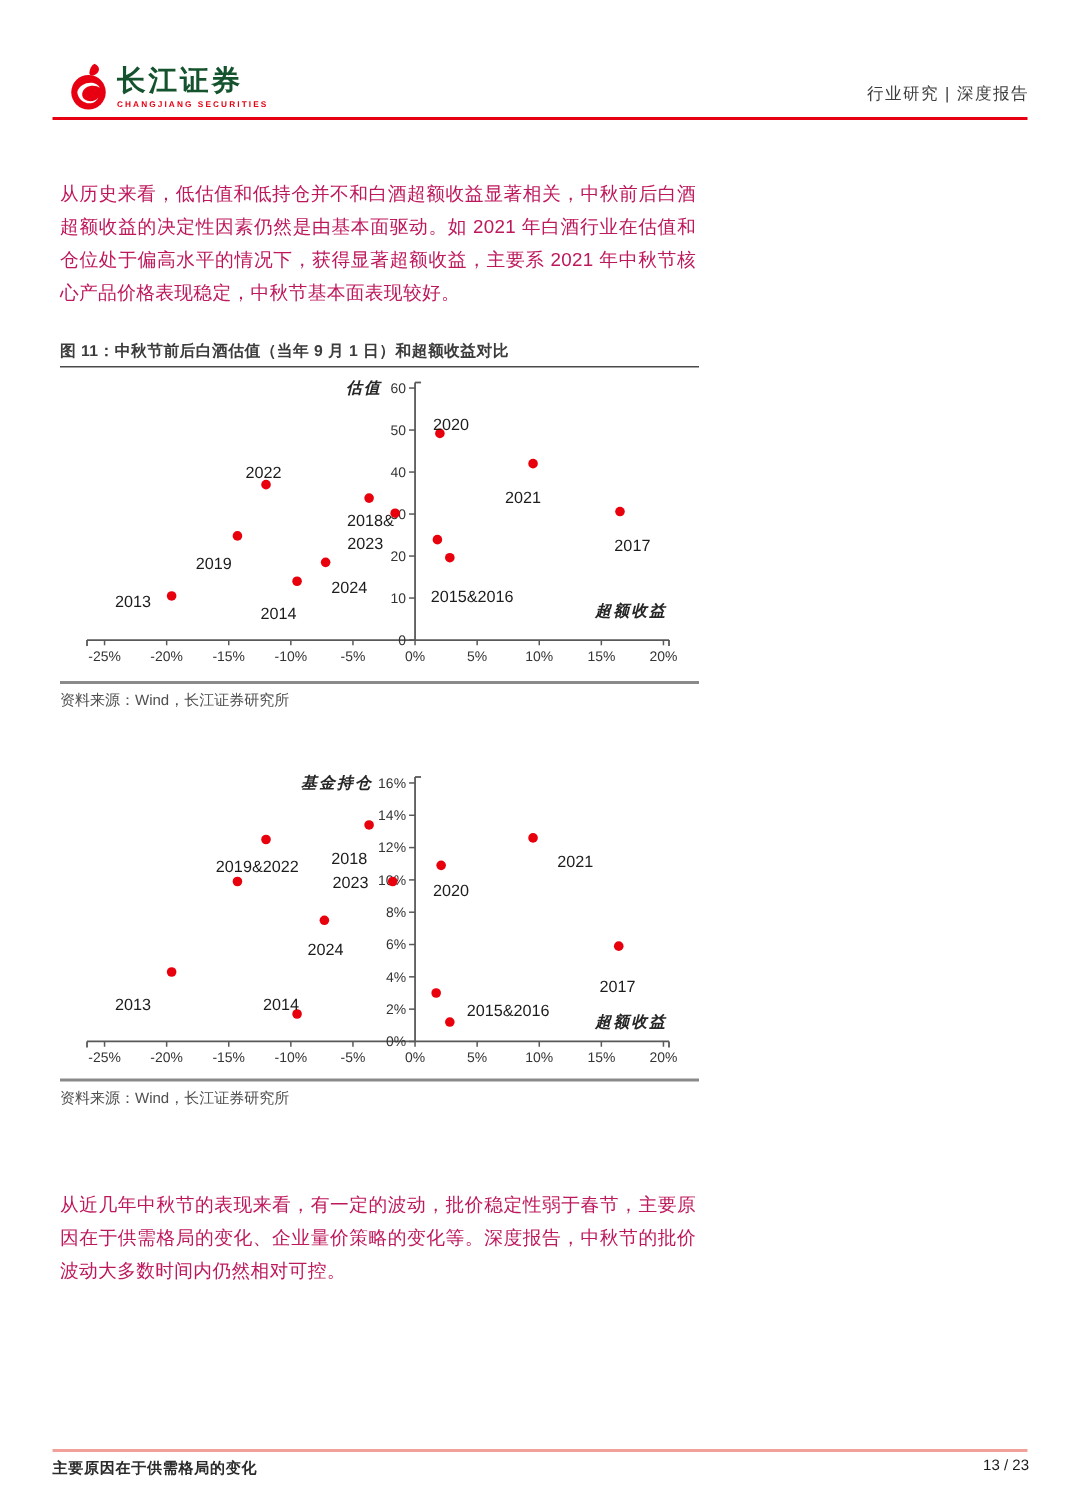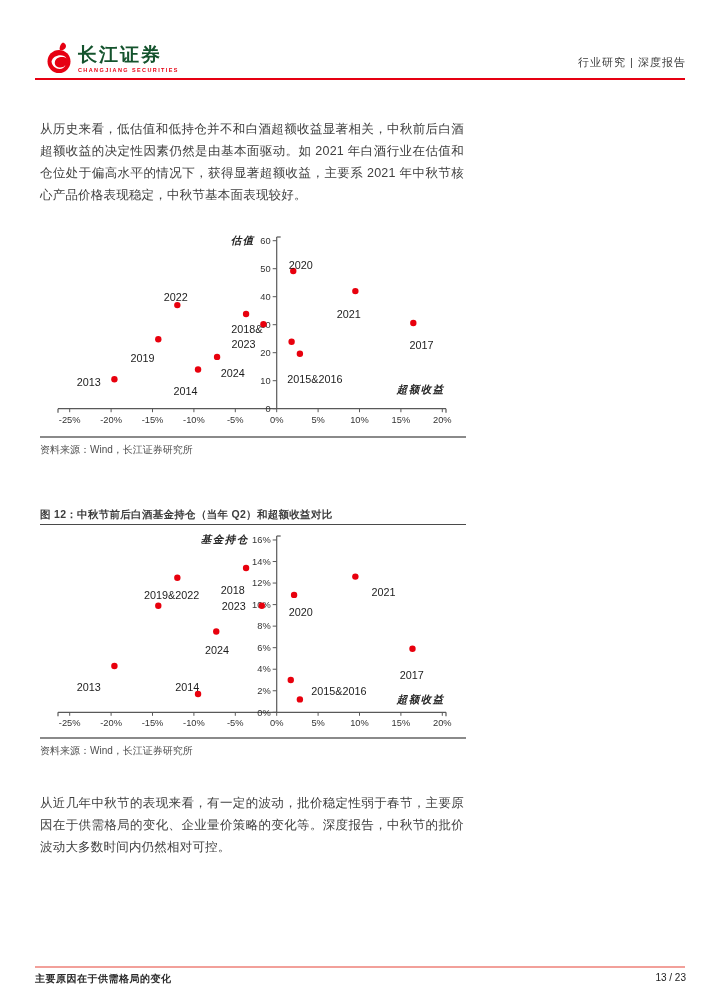--- a/index.html
+++ b/index.html
@@ -13,21 +13,21 @@
 
   
   .brand-cn { font-size:19px; font-weight:bold; color:#14532d; letter-spacing:2px; line-height:20px; }
   .brand-en { font-size:5.5px; font-weight:bold; color:#e60012; letter-spacing:1.4px; margin-top:2px; }
   .header-right { font-size:11px; color:#3d3d3d; letter-spacing:1px; }
   .rule-red { background:#e60012; height:2px; }
   .rule-pink { background:#f2a09a; height:2px; }
 
   
   .para {
-    width:424px; font-size:12.5px; line-height:22px; color:#404040;
+    width:424px; font-size:12.5px; line-height:22px; color:#be185d;
     text-align:justify; letter-spacing:0.2px;
   }
 
   
   .figure { width:426px; }
   .fig-title {
     font-size:10.5px; font-weight:600; color:#3c3c3c;
     line-height:14px; padding-bottom:3px; border-bottom:1px solid #4a4a4a;
     letter-spacing:0.3px;
   }
@@ -60,20 +60,21 @@
 <div class="abs" style="left:78px; top:45px;">
   <div class="brand-cn">长江证券</div>
   <div class="brand-en">CHANGJIANG SECURITIES</div>
 </div>
 <div class="abs header-right" style="right:34px; top:55px;">行业研究 | 深度报告</div>
 <div class="abs rule-red" style="left:35px; top:78px; width:650px;"></div>
 
 <div class="abs para" style="left:40px; top:118px;">从历史来看，低估值和低持仓并不和白酒超额收益显著相关，中秋前后白酒超额收益的决定性因素仍然是由基本面驱动。如 2021 年白酒行业在估值和仓位处于偏高水平的情况下，获得显著超额收益，主要系 2021 年中秋节核心产品价格表现稳定，中秋节基本面表现较好。</div>
 
 <div class="abs figure" style="left:40px; top:227px;">
+  <div class="fig-title">图 11：中秋节前后白酒估值（当年 9 月 1 日）和超额收益对比</div>
   <svg class="fig-chart" viewBox="0 0 426 204" width="426" height="204">
       <line x1="18" y1="180.7" x2="406" y2="180.7" stroke="#595959" stroke-width="1.2"></line>
       <line x1="18" y1="180.7" x2="18" y2="184.7" stroke="#595959" stroke-width="1.2"></line>
       <line x1="406" y1="180.7" x2="406" y2="184.7" stroke="#595959" stroke-width="1.2"></line>
       <line x1="236.7" y1="9" x2="236.7" y2="180.7" stroke="#595959" stroke-width="1.2"></line>
       <line x1="236.7" y1="9" x2="240.7" y2="9" stroke="#595959" stroke-width="1.2"></line>
       <line x1="29.700000000000017" y1="180.7" x2="29.700000000000017" y2="184.2" stroke="#595959" stroke-width="1"></line>
       <text x="29.700000000000017" y="194.7" text-anchor="middle" class="tick">-25%</text>
       <line x1="71.1" y1="180.7" x2="71.1" y2="184.2" stroke="#595959" stroke-width="1"></line>
       <text x="71.1" y="194.7" text-anchor="middle" class="tick">-20%</text>
@@ -131,21 +132,20 @@
       <text x="308.736" y="89.56" text-anchor="middle" class="year">2021</text>
       <text x="274.788" y="155.35999999999999" text-anchor="middle" class="year">2015&amp;2016</text>
       <text x="381.59999999999997" y="121.47999999999999" text-anchor="middle" class="year">2017</text>
       <text x="380.77199999999993" y="164.6" text-anchor="middle" class="axis-cn">超额收益</text>
     </svg>
   <div class="fig-divider"></div>
   <div class="fig-source">资料来源：Wind，长江证券研究所</div>
 </div>
 
 <div class="abs figure" style="left:40px; top:507px;">
-  <div class="fig-title">图 12：中秋节前后白酒基金持仓（当年 Q2）和超额收益对比</div>
   <svg class="fig-chart" viewBox="0 0 426 207" width="426" height="207">
       <line x1="18" y1="186.3" x2="406" y2="186.3" stroke="#595959" stroke-width="1.2"></line>
       <line x1="18" y1="186.3" x2="18" y2="190.3" stroke="#595959" stroke-width="1.2"></line>
       <line x1="406" y1="186.3" x2="406" y2="190.3" stroke="#595959" stroke-width="1.2"></line>
       <line x1="236.7" y1="10" x2="236.7" y2="186.3" stroke="#595959" stroke-width="1.2"></line>
       <line x1="236.7" y1="10" x2="240.7" y2="10" stroke="#595959" stroke-width="1.2"></line>
       <line x1="29.700000000000017" y1="186.3" x2="29.700000000000017" y2="189.8" stroke="#595959" stroke-width="1"></line>
       <text x="29.700000000000017" y="200.3" text-anchor="middle" class="tick">-25%</text>
       <line x1="71.1" y1="186.3" x2="71.1" y2="189.8" stroke="#595959" stroke-width="1"></line>
       <text x="71.1" y="200.3" text-anchor="middle" class="tick">-20%</text>

